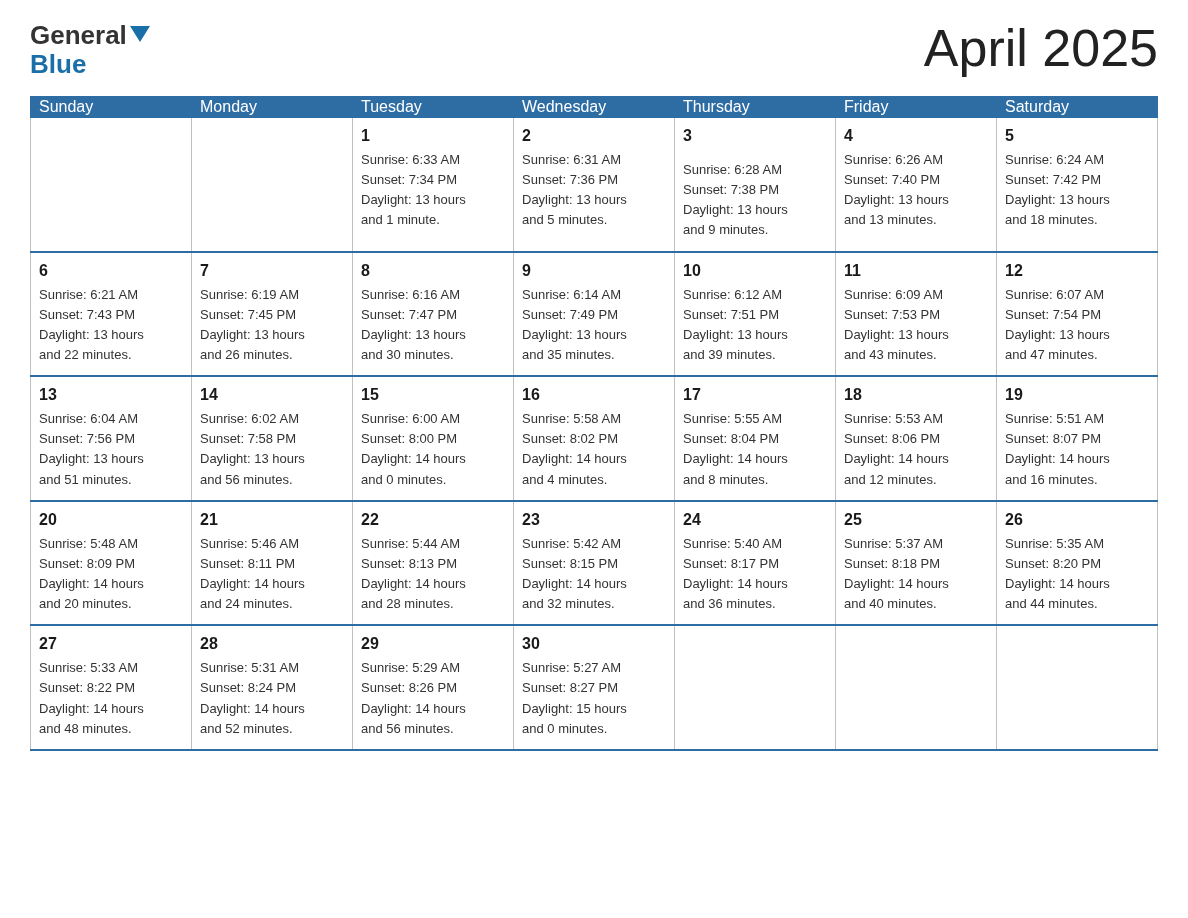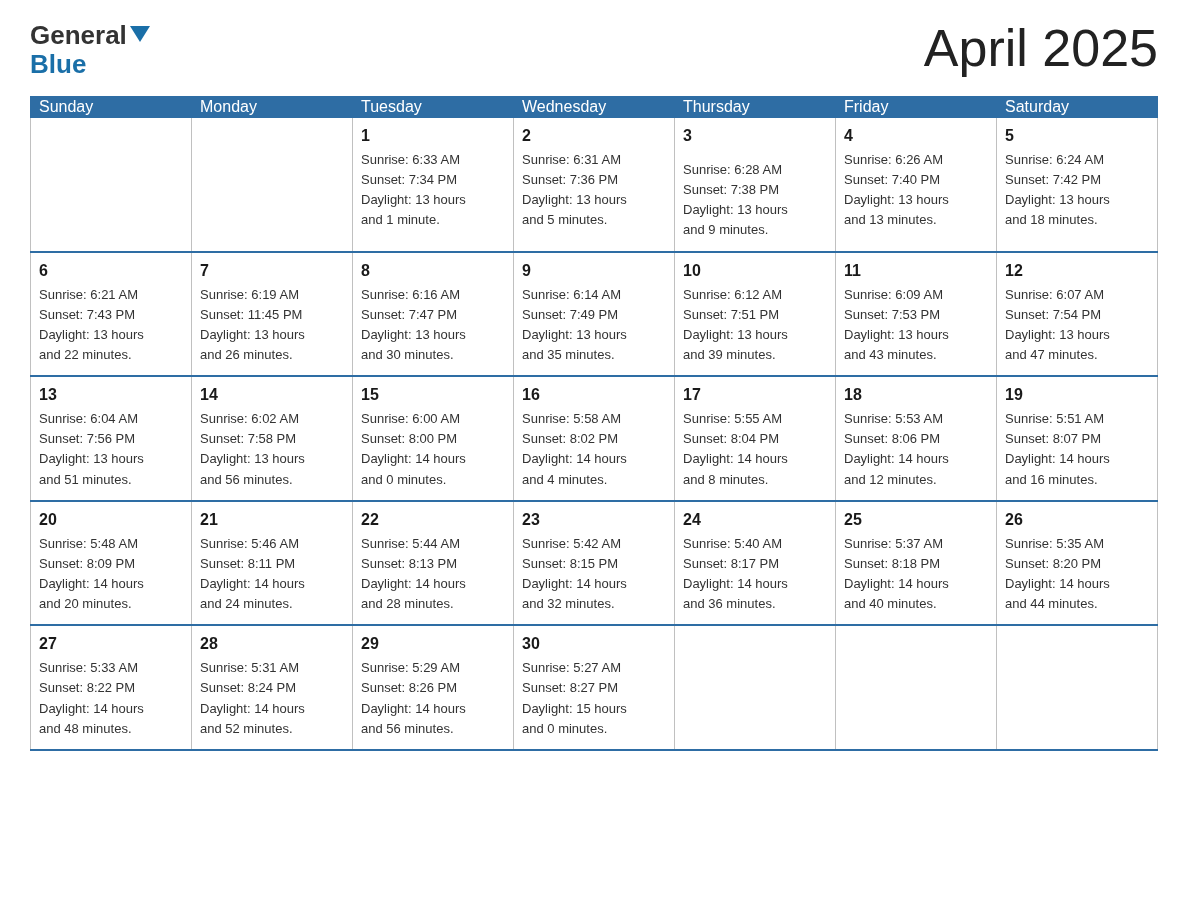--- a/index.html
+++ b/index.html
@@ -167,21 +167,21 @@
         <td>
           <span class="day-number">6</span>
           <div class="day-info" style="white-space: pre-line;">Sunrise: 6:21 AM
 Sunset: 7:43 PM
 Daylight: 13 hours
 and 22 minutes.</div>
         </td>
         <td>
           <span class="day-number">7</span>
           <div class="day-info" style="white-space: pre-line;">Sunrise: 6:19 AM
-Sunset: 11:45 PM
+Sunset: 7:45 PM
 Daylight: 13 hours
 and 26 minutes.</div>
         </td>
         <td>
           <span class="day-number">8</span>
           <div class="day-info" style="white-space: pre-line;">Sunrise: 6:16 AM
 Sunset: 7:47 PM
 Daylight: 13 hours
 and 30 minutes.</div>
         </td>

